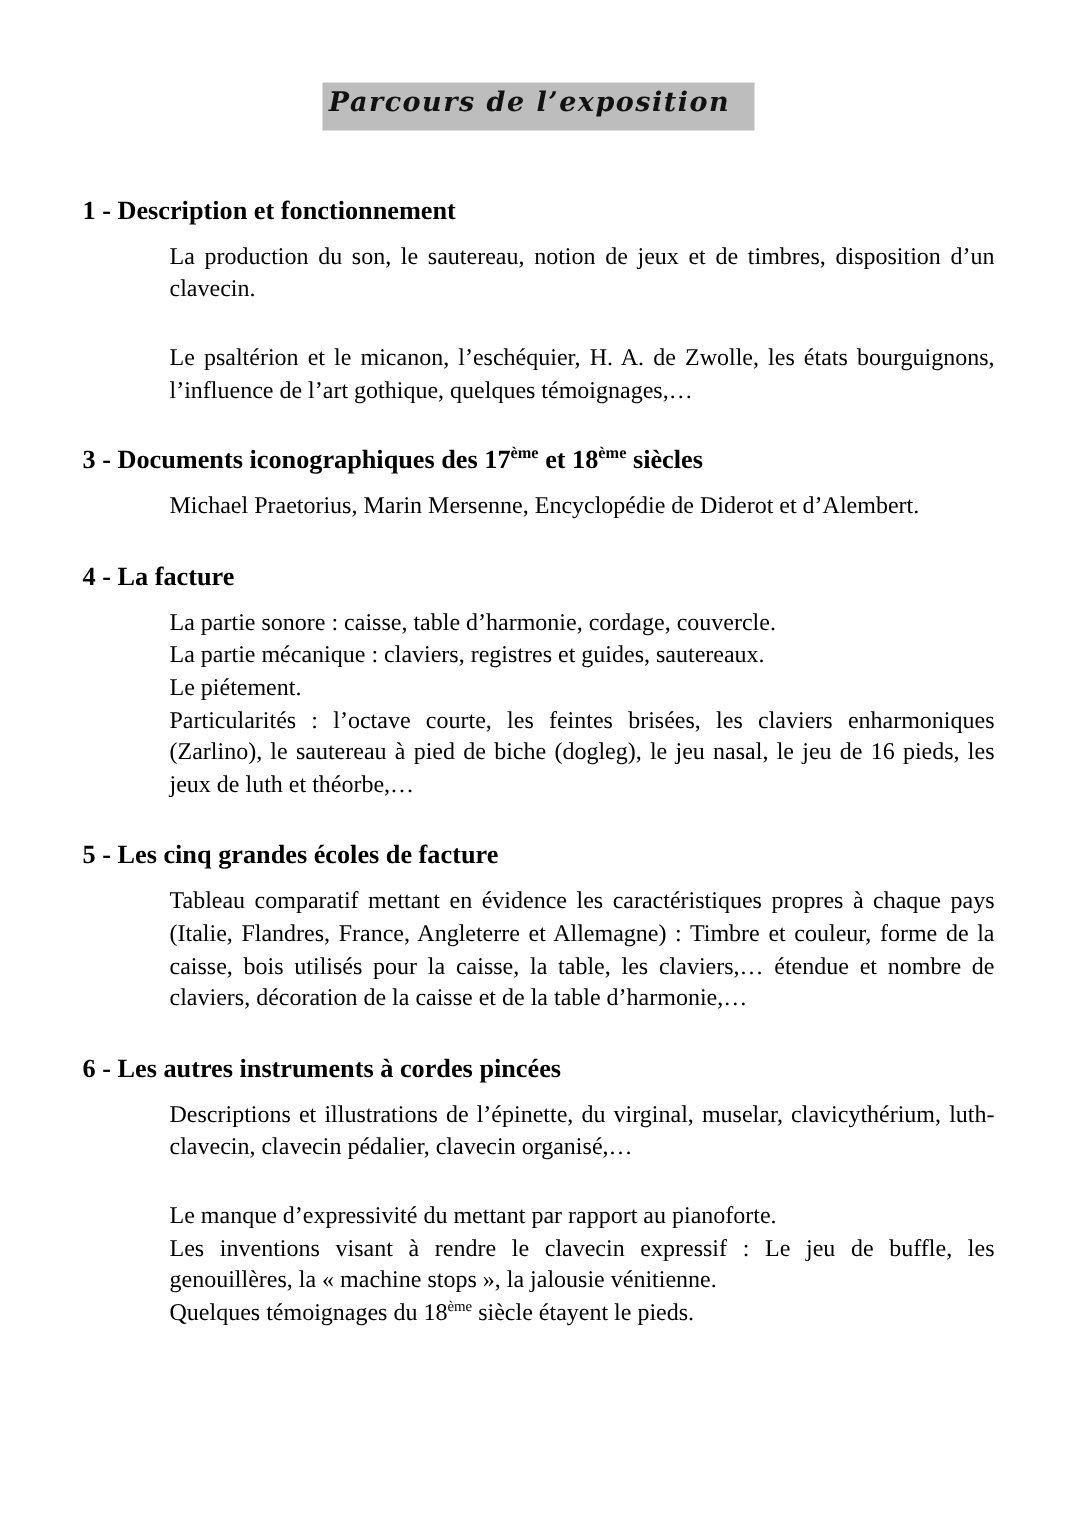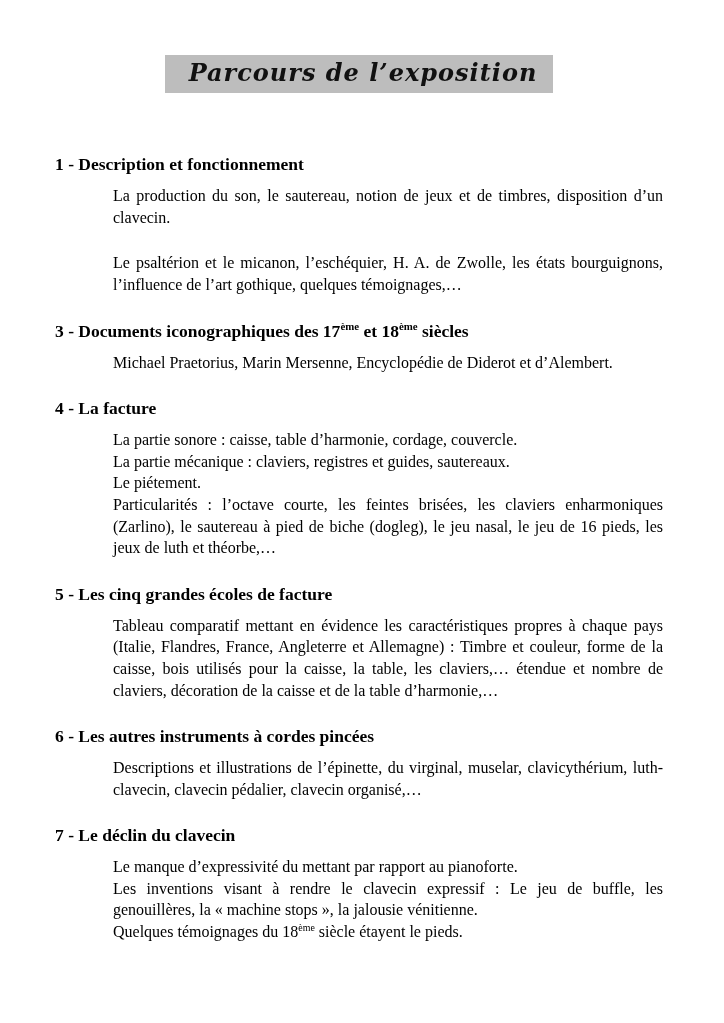--- a/index.html
+++ b/index.html
@@ -11,30 +11,30 @@
     background: #ffffff;
     padding: 55px 61px 0 55px;
     font-family: "Liberation Serif", serif;
     color: #000000;
     overflow: hidden;
   }
   .title-row { text-align: center; }
   .doc-title {
     display: inline-block;
     margin: 0;
-    padding: 5px 16px 8px 24px;
+    padding: 5px 16px 8px 4px;
     font-family: "DejaVu Serif", serif;
     font-style: italic;
     font-weight: 700;
-    font-size: 24px;
+    font-size: 18px;
     line-height: 1.05;
     letter-spacing: 1px;
     color: #111111;
   }
-  .content { margin-top: 60px; }
+  .content { margin-top: 42px; }
   section.sec { margin: 0 0 24px 0; }
   .sec h2 {
     margin: 0 0 10px 0;
     font-size: 17.5px;
     line-height: 22px;
     font-weight: 700;
     color: #000000;
   }
   .sec .body { margin-left: 58px; }
   .sec p {
@@ -90,21 +90,20 @@
           <p><span>Tableau comparatif mettant en évidence les caractéristiques propres à chaque pays (Italie, Flandres, France, Angleterre et Allemagne) : </span><span class="it">Timbre et couleur, forme de la caisse, bois utilisés pour la caisse, la table, les claviers,… étendue et nombre de claviers, décoration de la caisse et de la table d’harmonie,…</span></p>
         </div>
       </section>
       <section class="sec">
         <h2><span>6 - Les autres instruments à cordes pincées</span></h2>
         <div class="body">
           <p><span>Descriptions et illustrations de l’épinette, du virginal, muselar, clavicythérium, luth-clavecin, clavecin pédalier, clavecin organisé,…</span></p>
         </div>
       </section>
       <section class="sec">
-        <h2><span>7 - Le déclin du clavecin</span></h2>
         <div class="body">
           <p><span>Le manque d’expressivité du mettant par rapport au pianoforte.</span></p>
           <p><span>Les inventions visant à rendre le clavecin expressif : </span><span class="it">Le jeu de buffle, les genouillères, la « machine stops », la jalousie vénitienne.</span></p>
           <p><span>Quelques témoignages du 18</span><sup class="sp">ème</sup><span> siècle étayent le pieds.</span></p>
         </div>
       </section>
     </main>
 </div>
 
 </body></html>

